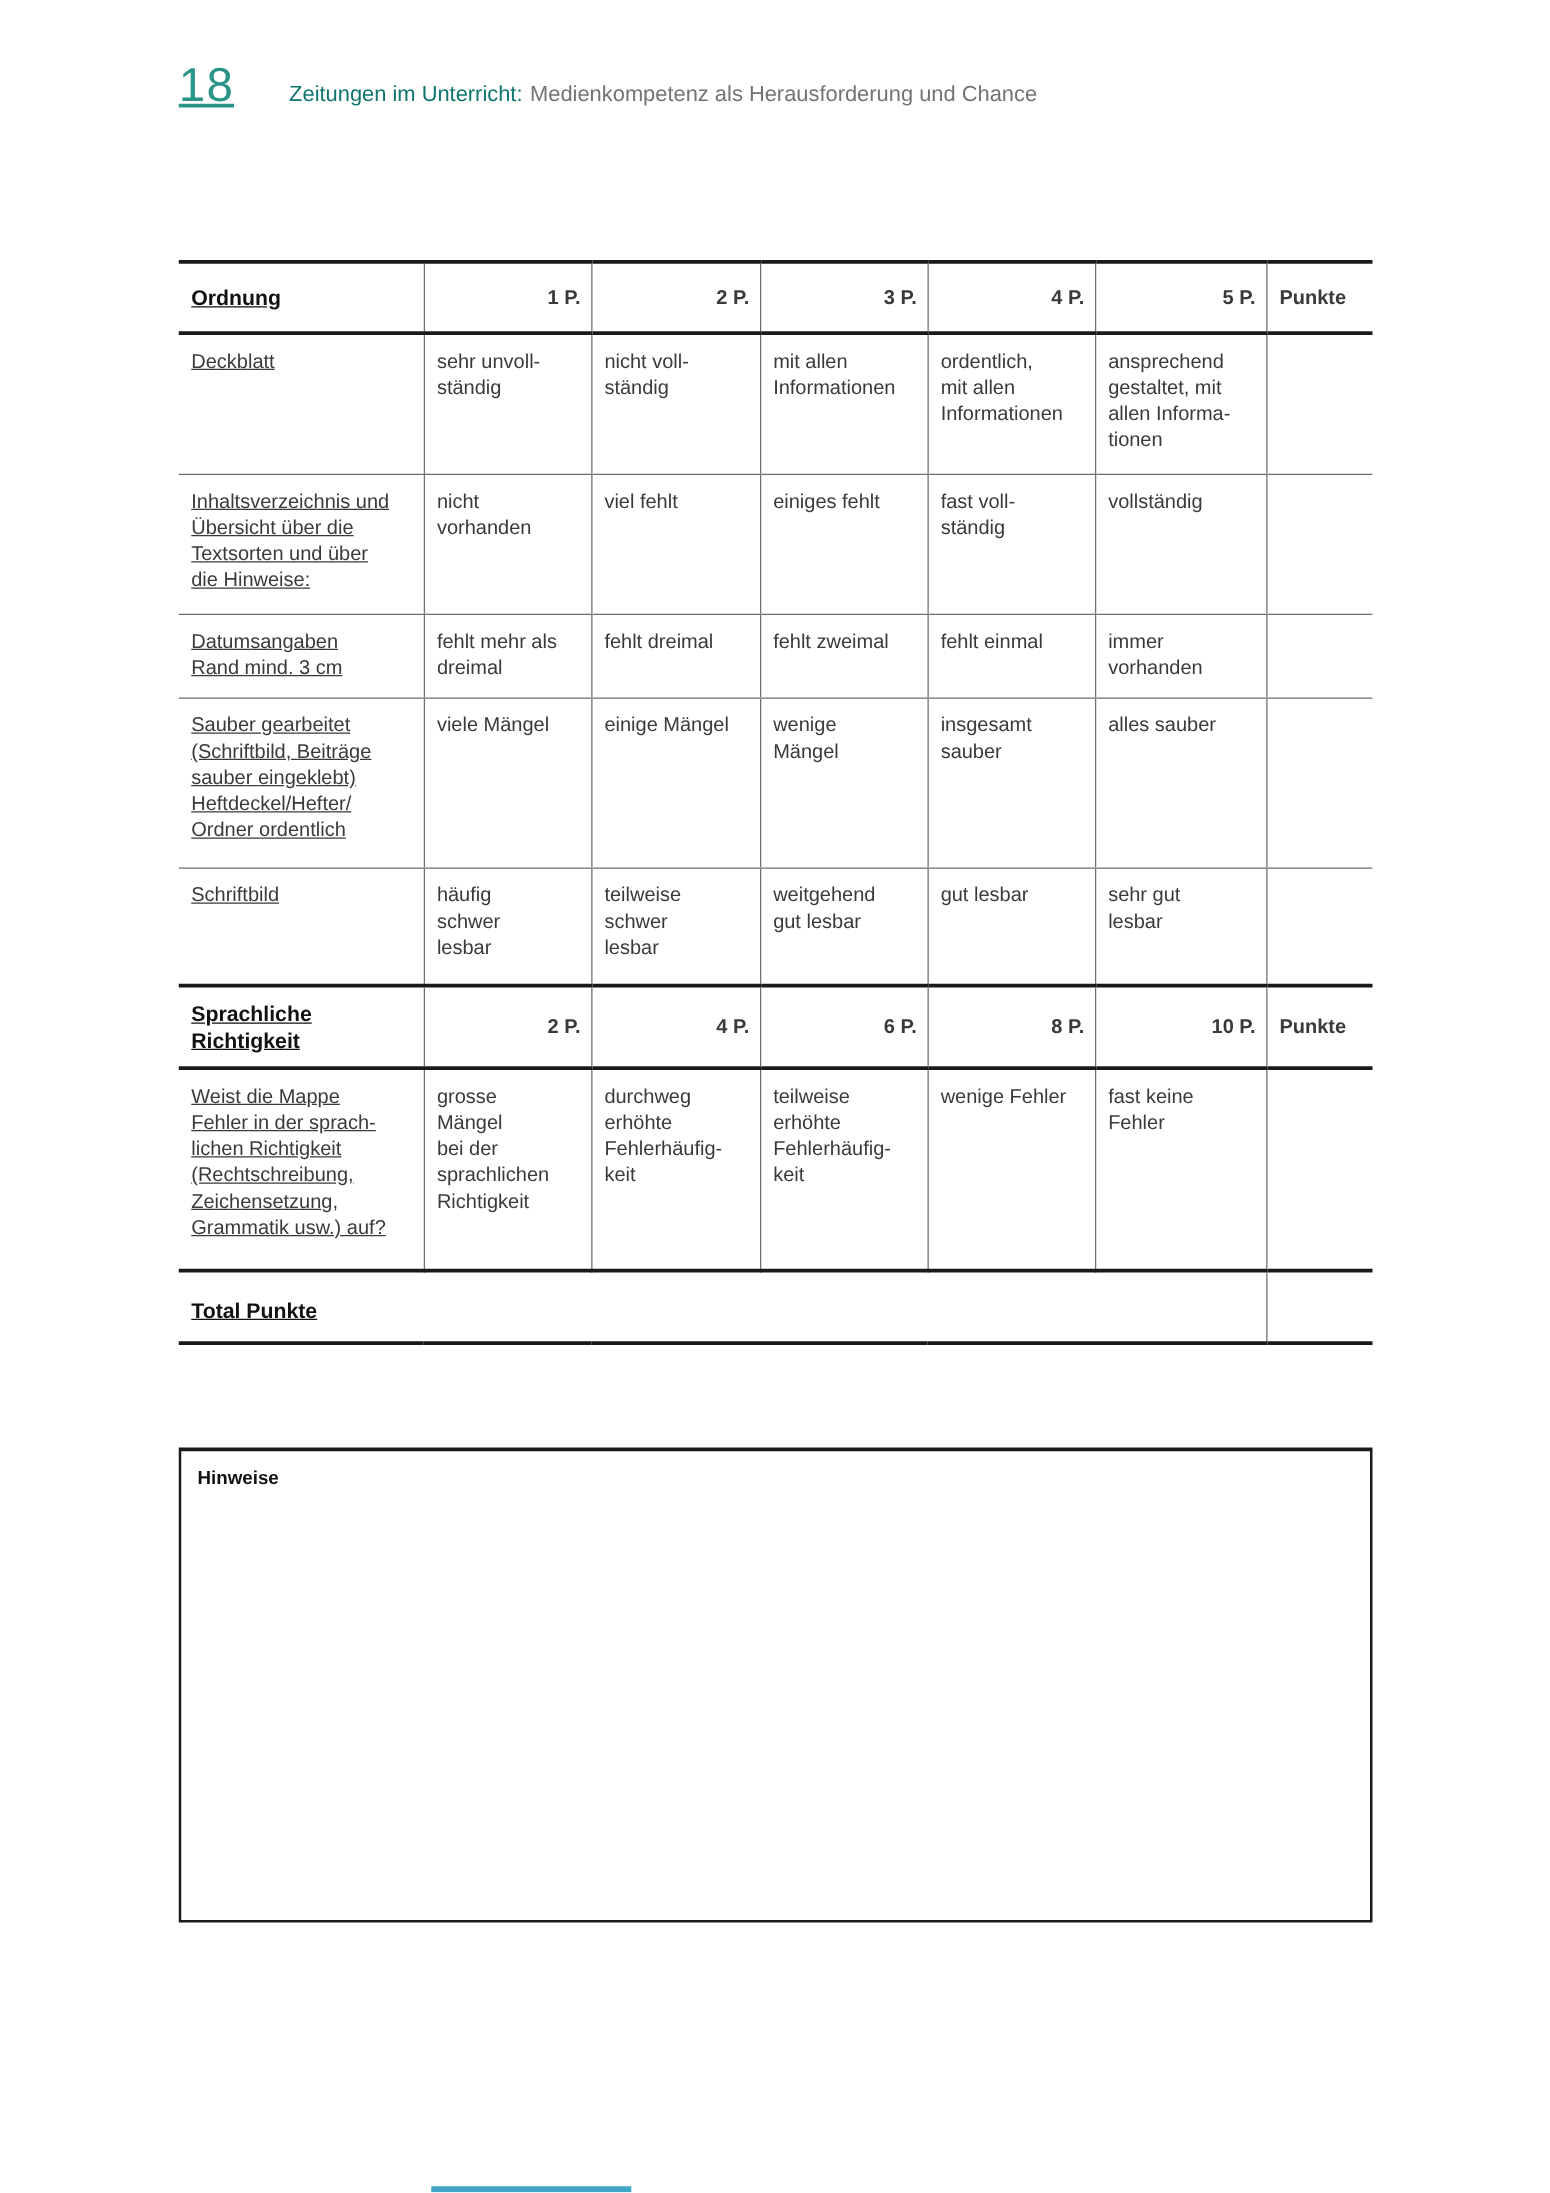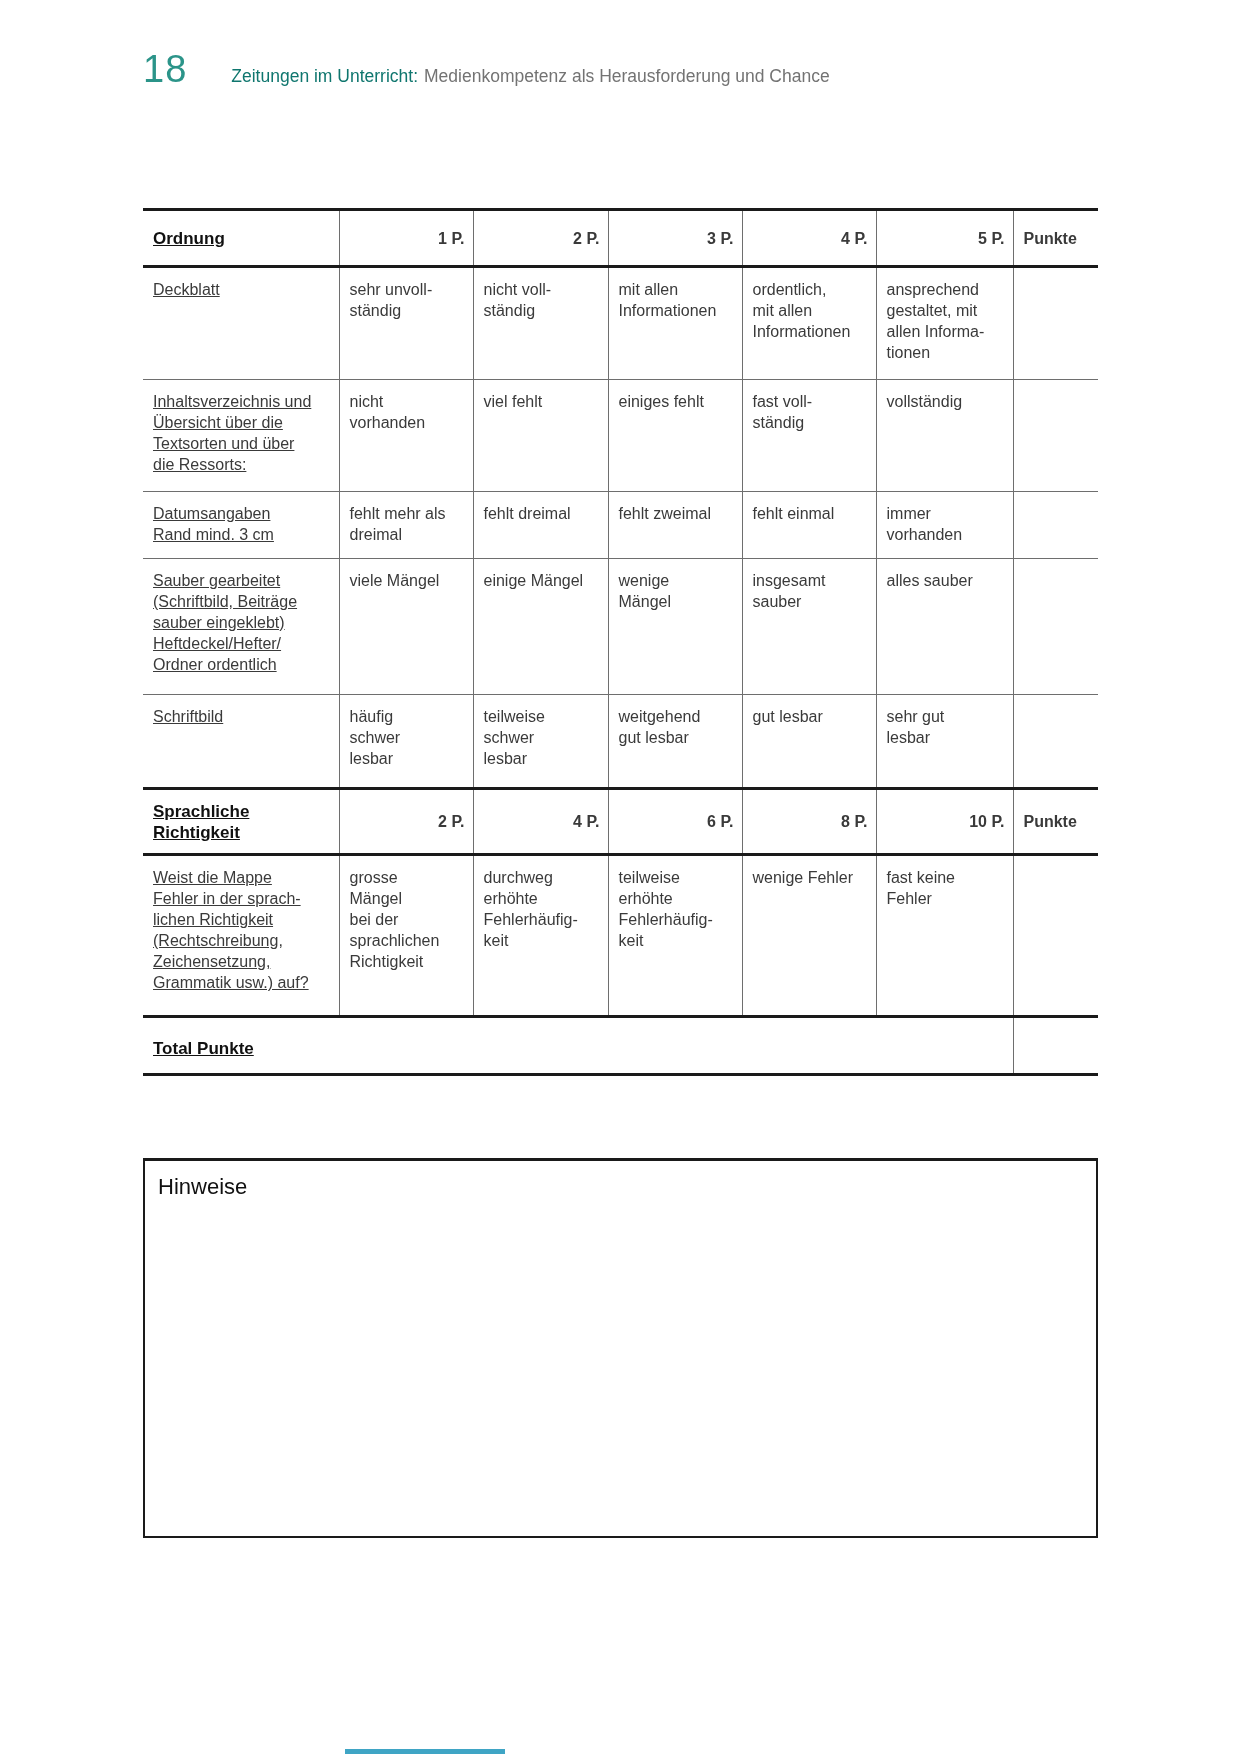--- a/index.html
+++ b/index.html
@@ -3,21 +3,21 @@
 <meta charset="utf-8">
 <style>
   * { margin:0; padding:0; box-sizing:border-box; }
   html,body { background:#ffffff; }
   .page {
     position:relative; width:1240px; height:1754px; background:#ffffff;
     font-family:"Liberation Sans","DejaVu Sans",sans-serif; color:#3a3a3a;
     overflow:hidden;
   }
   .pagehead { position:absolute; left:143px; top:48px; display:flex; align-items:baseline; }
-  .pagenum { font-size:38px; font-weight:400; color:#2b9489; letter-spacing:1px; }
+  .pagenum { font-size:38px; font-weight:400; color:#2b9489; letter-spacing:1px;text-decoration:underline; }
   .pagetitle { margin-left:44px; font-size:17.5px; }
   .t-plain { color:#0f766e; }
   .t-accent { color:#737373; margin-left:6px; }
 
   table.rubric {
     position:absolute; left:143px; top:208px; width:955px;
     border-collapse:collapse; table-layout:fixed;
   }
   table.rubric td {
     vertical-align:top; padding:11px 8px 6px 10px;
@@ -31,21 +31,21 @@
   td.crit { padding-left:13px;text-decoration:underline; }
   tr.head td.crit, tr.total td.crit { font-weight:bold; font-size:17px; color:#111; }
   td.pts { text-align:right; font-weight:bold; font-size:16.5px; color:#111; padding-left:2px; padding-right:2px; }
   td.phead { font-weight:bold; font-size:16.5px; color:#111; padding-left:9px; }
   tr.total td { vertical-align:middle; }
 
   .hinweise {
     position:absolute; left:143px; top:1158px; width:955px; height:380px;
     border:2px solid #1a1a1a; border-top-width:3px; background:#ffffff;
   }
-  .hlabel { padding:13px 0 0 13px; font-weight:normal; font-size:22px; color:#111; }
+  .hlabel { padding:13px 0 0 13px; font-weight:bold; font-size:15px; color:#111; }
 
   .bottom-bar { position:absolute; left:345px; bottom:0; width:160px; height:5px; background:#3fa5c5; }
 </style>
 </head>
 <body>
 
 <div class="page">
 
   <div class="pagehead">
     <span class="pagenum">18</span>
@@ -87,21 +87,21 @@
       <td>ansprechend
 gestaltet, mit
 allen Informa-
 tionen</td>
       <td></td>
     </tr>
     <tr class="data" style="height:112px">
       <td class="crit">Inhaltsverzeichnis und
 Übersicht über die
 Textsorten und über
-die Ressorts:</td>
+die Hinweise:</td>
       <td>nicht
 vorhanden</td>
       <td>viel fehlt</td>
       <td>einiges fehlt</td>
       <td>fast voll-
 ständig</td>
       <td>vollständig</td>
       <td></td>
     </tr>
     <tr class="data" style="height:67px">

